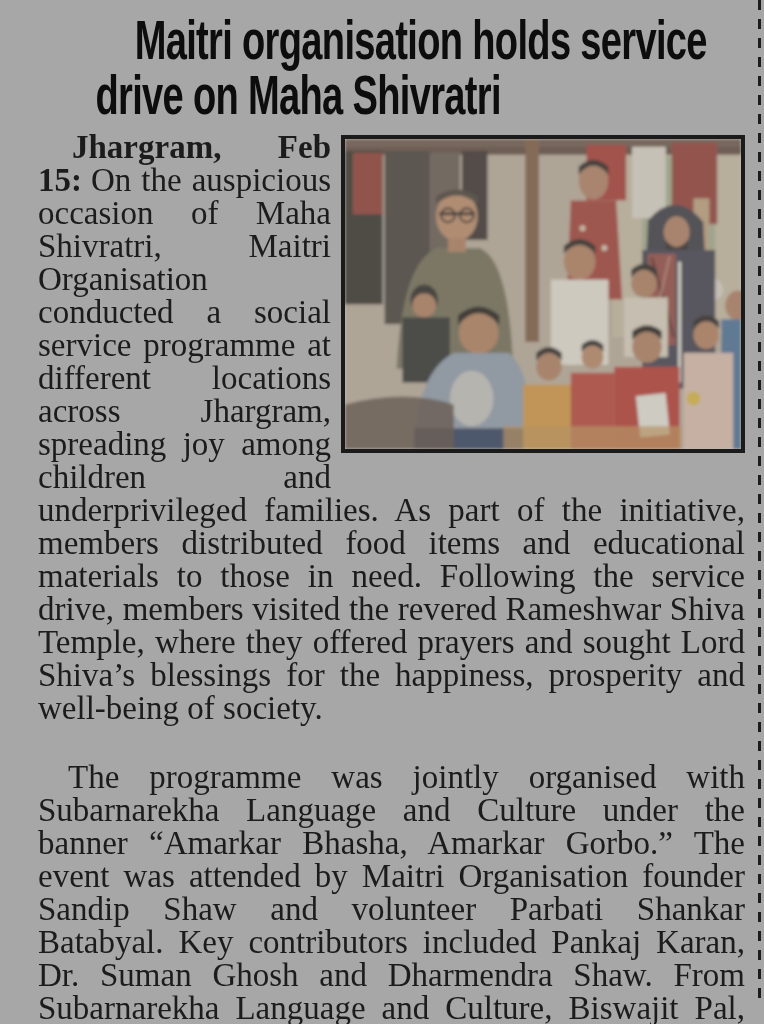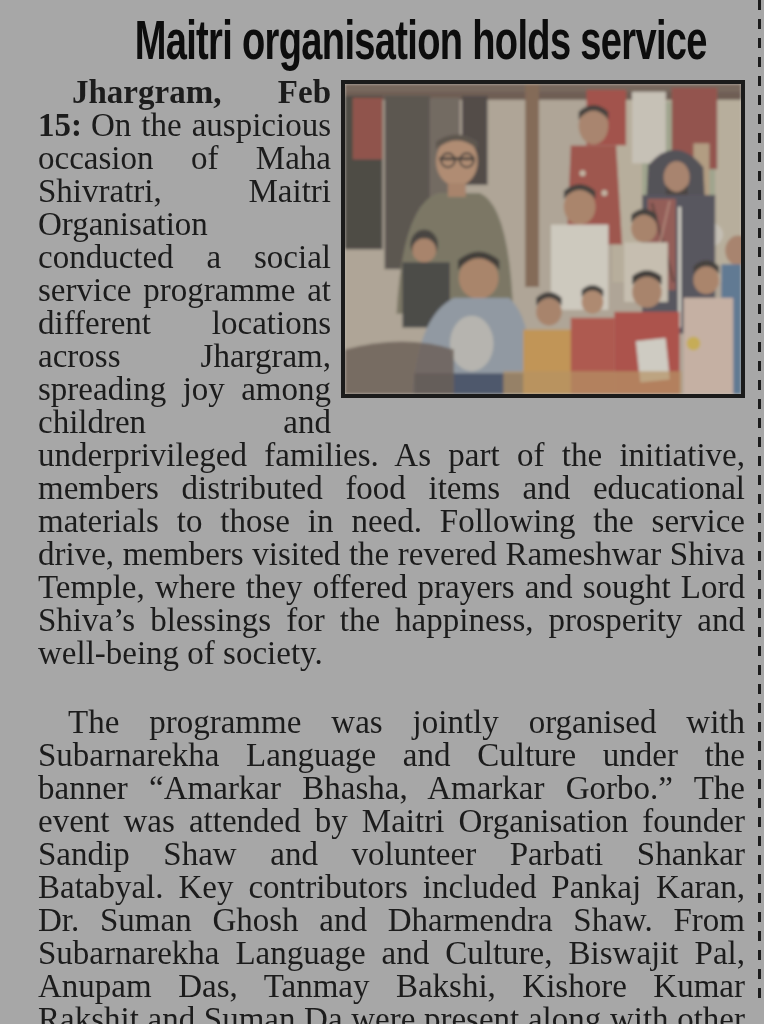--- a/index.html
+++ b/index.html
@@ -10,21 +10,21 @@
     overflow:hidden;
     font-family:"Liberation Serif", serif;
   }
   
   .dash-edge{
     position:absolute;top:0;right:3px;width:3px;height:1002px;
     background:repeating-linear-gradient(to bottom,#1c1c1c 0 10px,rgba(0,0,0,0) 10px 19px);
   }
   .headline{
     margin:0;padding:12px 0 6px 0;
-    display:flex;flex-direction:row;align-items:flex-start;
+    display:flex;flex-direction:column;align-items:flex-start;
     color:#0d0d0d;
   }
   .hline{
     display:inline-block;
     font-family:"Liberation Sans", sans-serif;
     font-weight:700;
     font-size:56px;
     line-height:55px;
     white-space:nowrap;
     letter-spacing:-1px;

